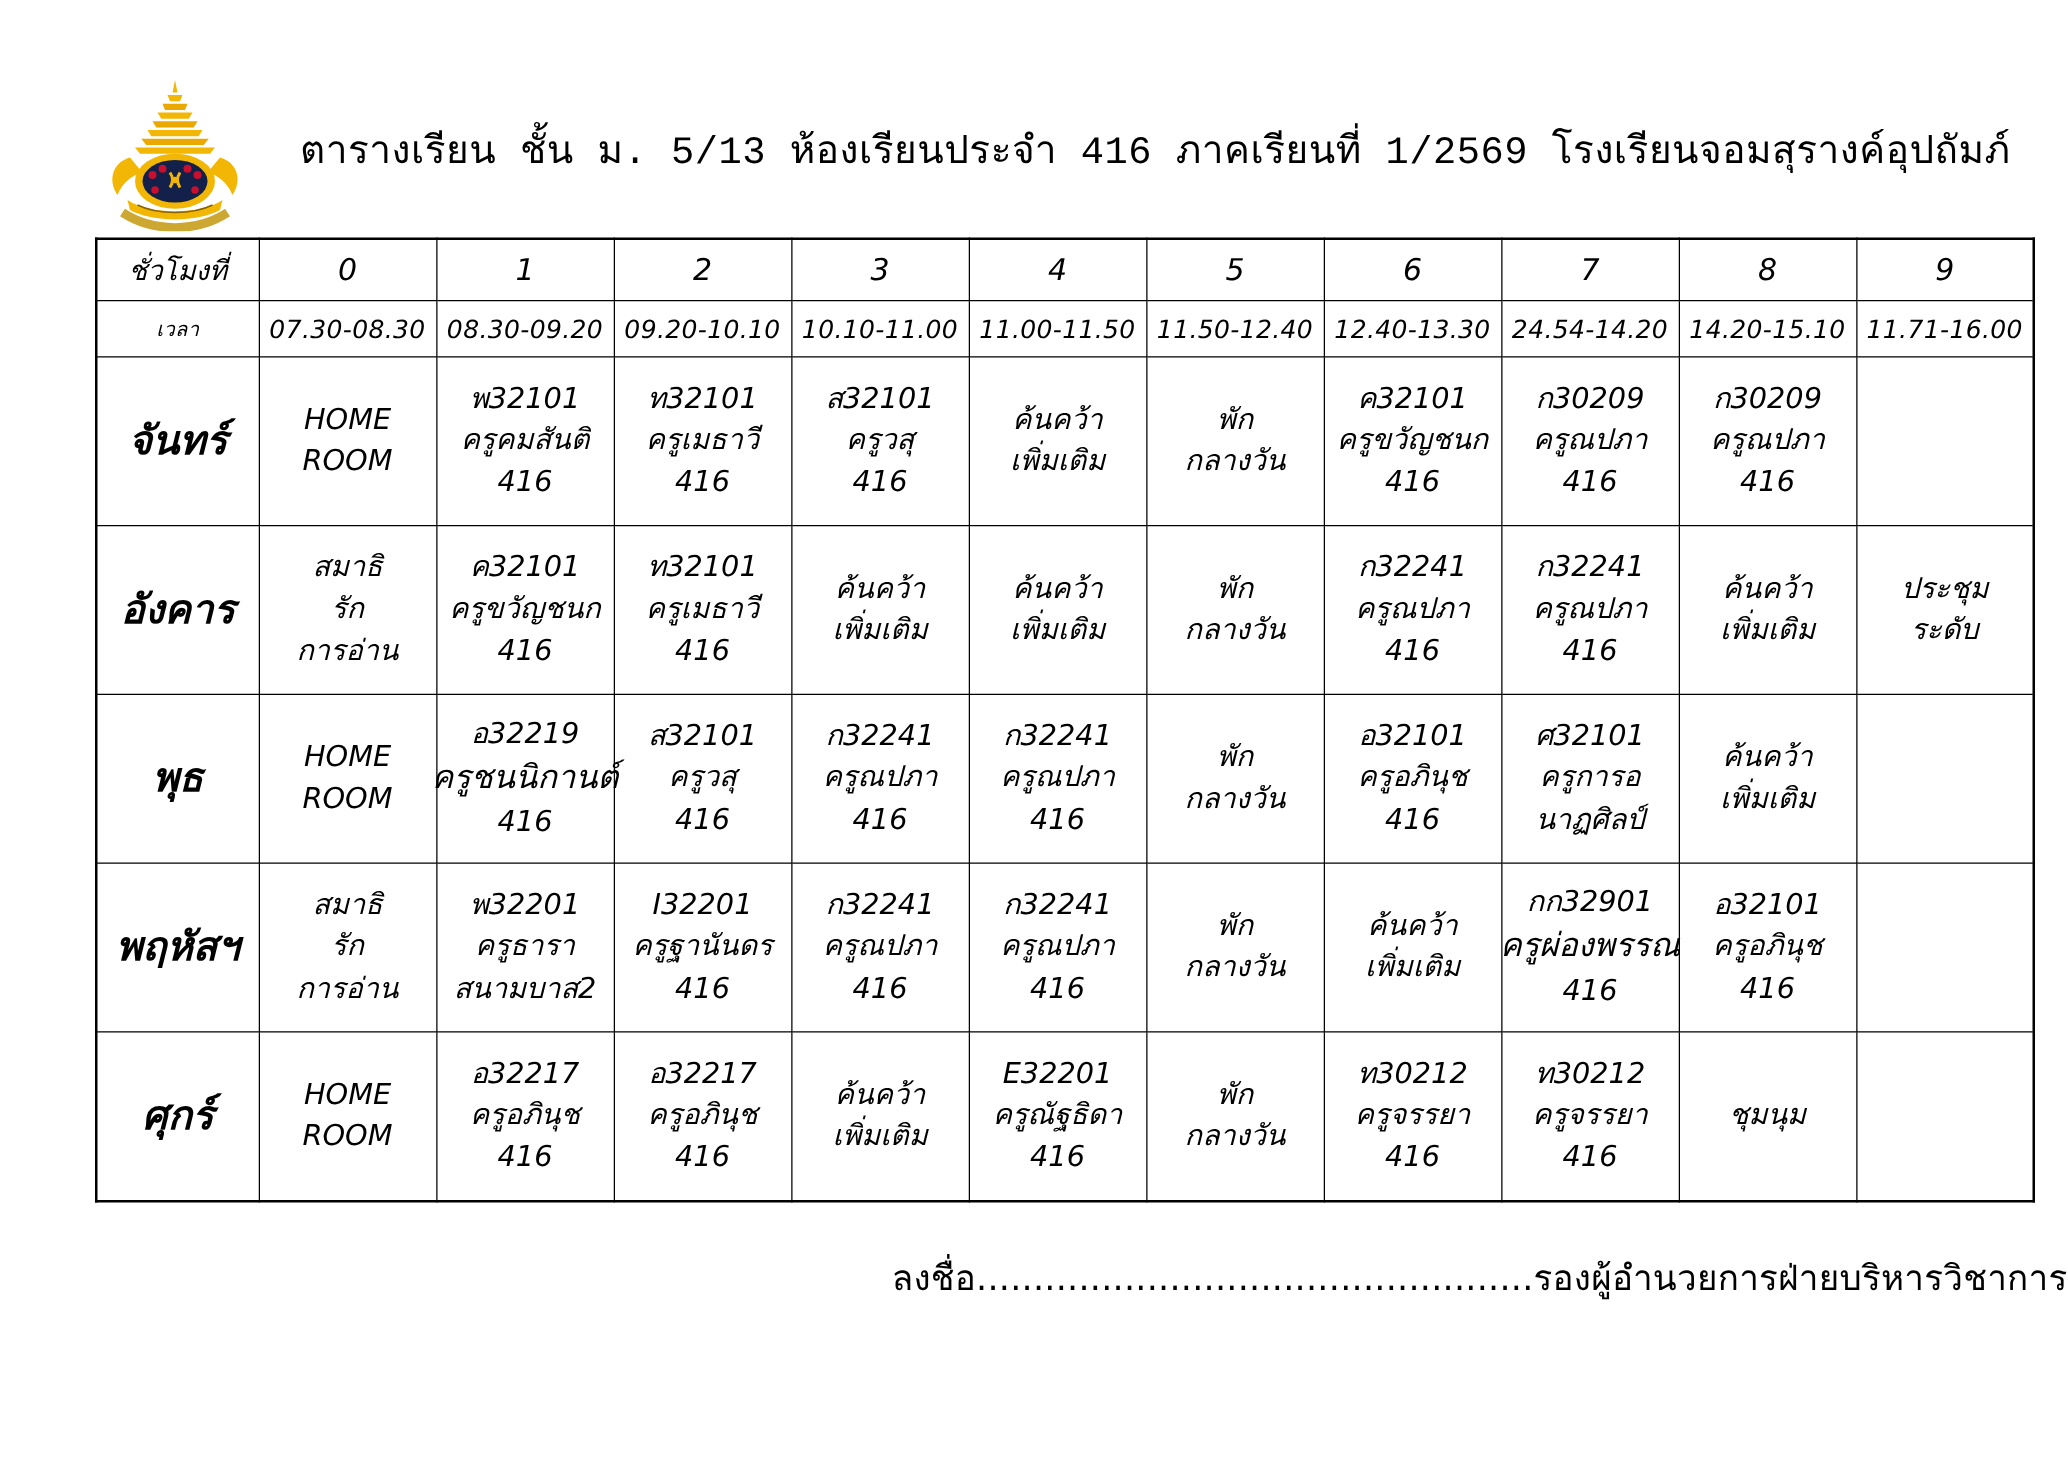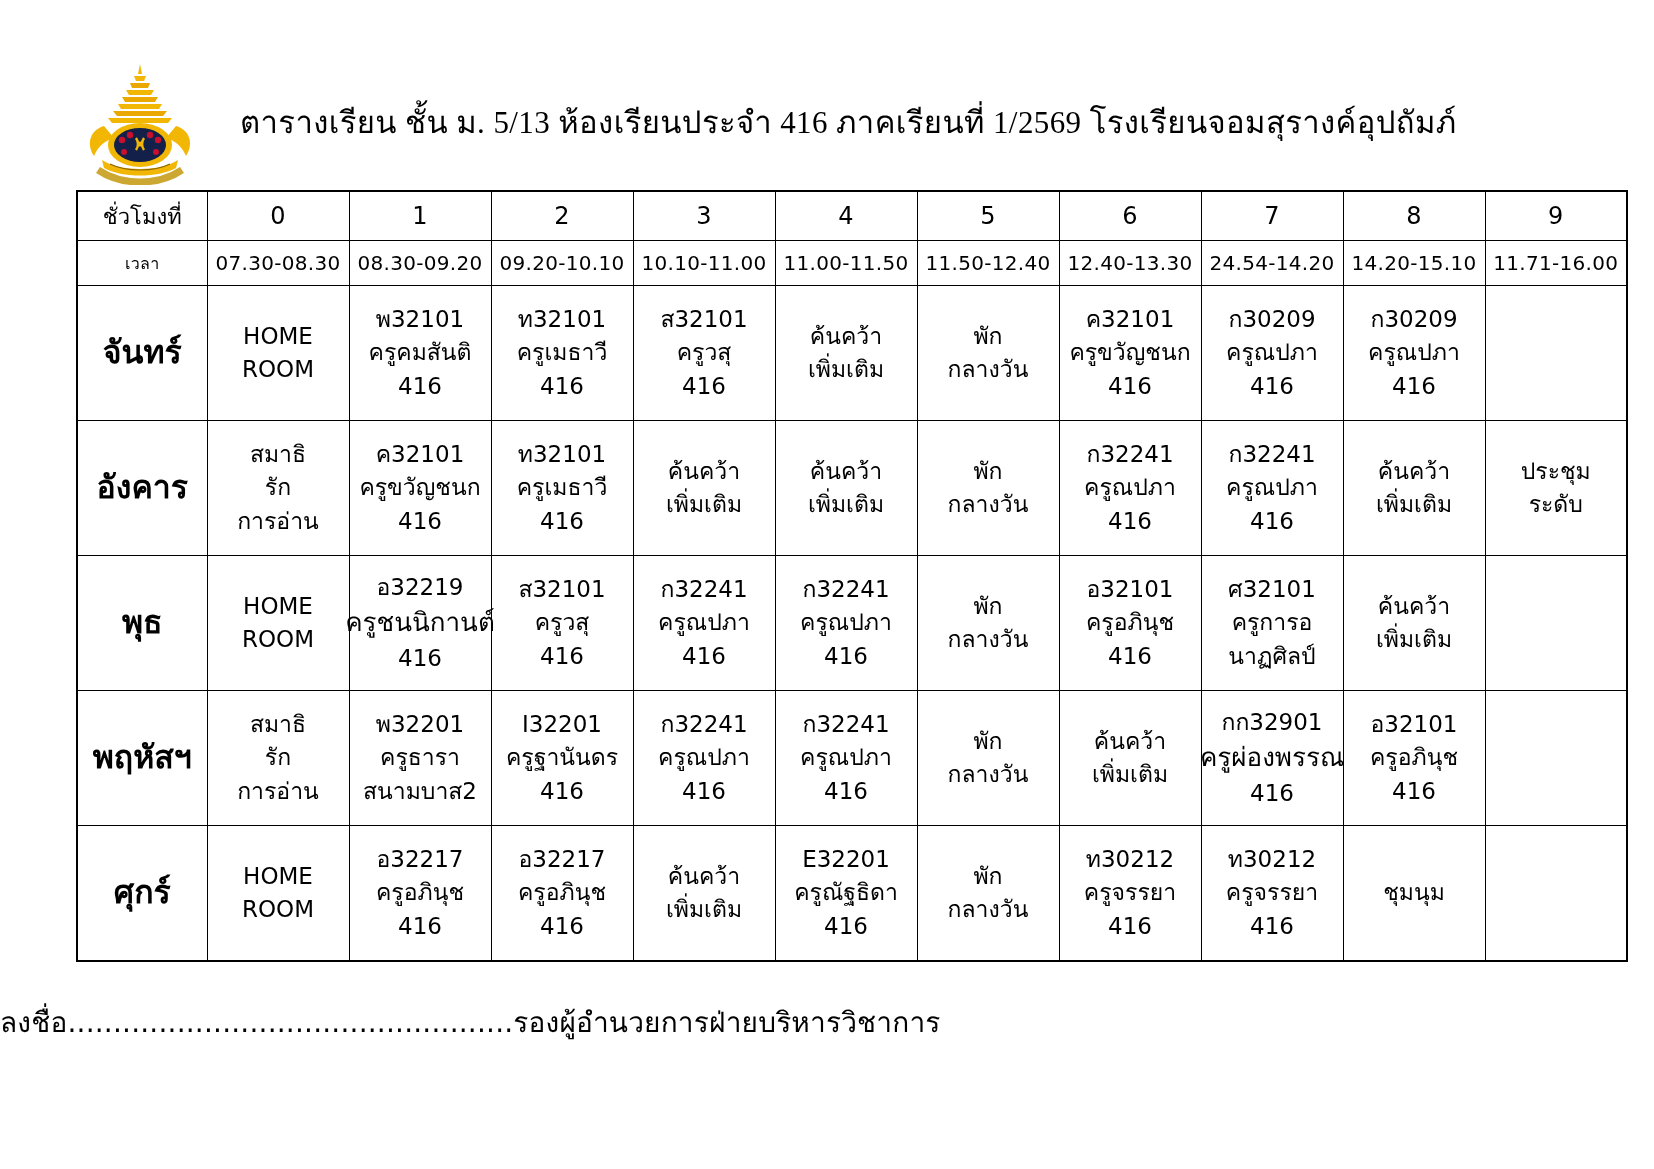--- a/index.html
+++ b/index.html
@@ -42,29 +42,30 @@
 
   .title {
     position: absolute;
     left: 240px;
     top: 50px;
     width: 1180px;
     font-size: 31px;
     letter-spacing: 0.4px;
     line-height: 1.15;
     white-space: nowrap;
-    font-family: Liberation Serif, serif;
+    font-family: Liberation Mono, monospace;
   }
 
   
   .tbl-wrap {
     position: absolute;
     left: 76px;
     top: 190px;
     width: 1232px;
+    font-style: italic;
   }
   table.sched {
     border-collapse: collapse;
     table-layout: fixed;
     width: 1408px;
     background: #fff;
   }
   table.sched td, table.sched th {
     border: 1px solid #000;
     text-align: center;
@@ -121,21 +122,21 @@
     line-height: 1.45;
   }
   .cell-lines span.tight { font-size: 26px; }
 
   
   .footer {
     position: absolute;
     left: 0;
     top: 1000px;
     width: 1654px;
-    text-align: left;
+    text-align: right;
     font-size: 28px;
     letter-spacing: 0.2px;
   }
   .footer .sig {
     display: inline-block;
     white-space: nowrap;
   }
 </style>
 </head>
 <body>

